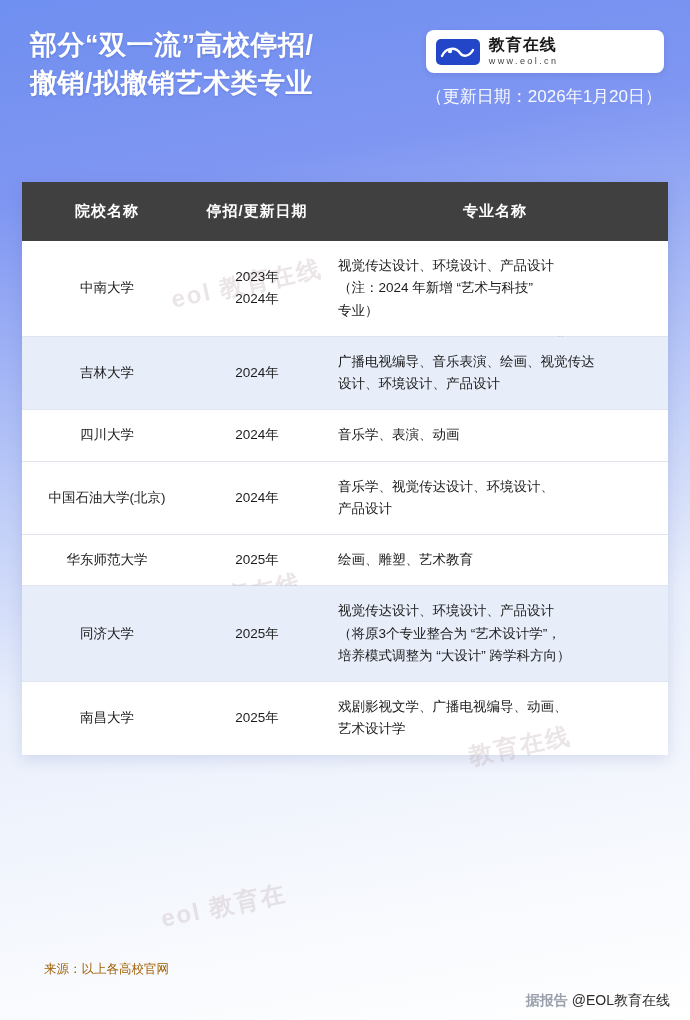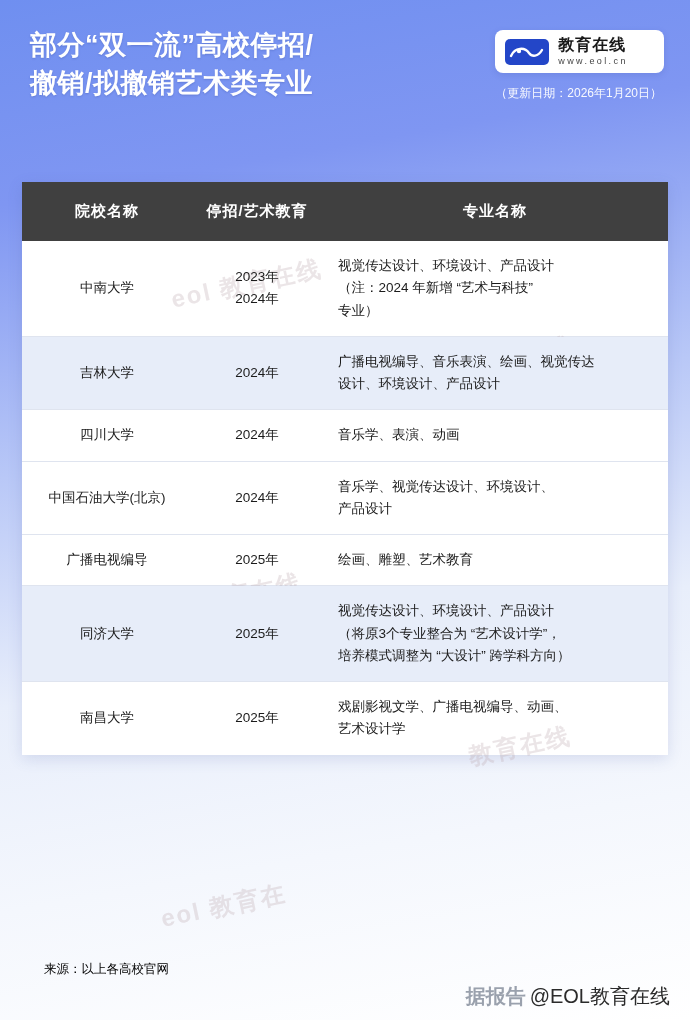--- a/index.html
+++ b/index.html
@@ -66,21 +66,21 @@
     color: #1a1a1a;
     letter-spacing: 1px;
   }
   .brand-url {
     font-size: 9px;
     color: #444;
     letter-spacing: 2.4px;
     margin-top: 3px;
   }
   .update-date {
-    font-size: 12px;
+    font-size: 17px;
     color: #ffffff;
     margin-top: 12px;
     margin-right: 2px;
     opacity: 0.95;
   }
 
   
   .table-card {
     position: absolute;
     left: 22px;
@@ -154,29 +154,29 @@
   .wm-c { left: 150px; top: 582px; }
   .wm-d { left: 468px; top: 730px; }
   .wm-e { left: 160px; top: 890px; }
 
   
   .source {
     position: absolute;
     left: 44px;
     bottom: 42px;
     font-size: 12.5px;
-    color: #000000;
+    color: #a16207;
     z-index: 5;
     margin-top: 16px;
   }
   .footer-credit {
     position: absolute;
     right: 20px;
     bottom: 10px;
-    font-size: 20px;
+    font-size: 14px;
     color: #2b2b2b;
     display: flex;
     align-items: center;
     z-index: 5;
   }
   .footer-credit .ghost {
     color: #9aa1ad;
     margin-right: 4px;
     font-weight: bold;
   }
@@ -216,21 +216,21 @@
 <div class="table-card">
   <table>
     <colgroup>
       <col class="c1">
         <col class="c2">
         <col class="c3">
     </colgroup>
     <thead>
       <tr>
         <th>院校名称</th>
-        <th>停招/艺术教育</th>
+        <th>停招/更新日期</th>
         <th>专业名称</th>
       </tr>
     </thead>
     <tbody>
       <tr>
         <td class="col-school" style="white-space: pre-line;">中南大学</td>
         <td class="col-time" style="white-space: pre-line;">2023年
 2024年</td>
         <td class="col-major" style="white-space: pre-line;">视觉传达设计、环境设计、产品设计
 （注：2024 年新增 “艺术与科技”
@@ -247,21 +247,21 @@
         <td class="col-time" style="white-space: pre-line;">2024年</td>
         <td class="col-major" style="white-space: pre-line;">音乐学、表演、动画</td>
       </tr>
       <tr>
         <td class="col-school" style="white-space: pre-line;">中国石油大学(北京)</td>
         <td class="col-time" style="white-space: pre-line;">2024年</td>
         <td class="col-major" style="white-space: pre-line;">音乐学、视觉传达设计、环境设计、
 产品设计</td>
       </tr>
       <tr>
-        <td class="col-school" style="white-space: pre-line;">广播电视编导</td>
+        <td class="col-school" style="white-space: pre-line;">华东师范大学</td>
         <td class="col-time" style="white-space: pre-line;">2025年</td>
         <td class="col-major" style="white-space: pre-line;">绘画、雕塑、艺术教育</td>
       </tr>
       <tr class="alt">
         <td class="col-school" style="white-space: pre-line;">同济大学</td>
         <td class="col-time" style="white-space: pre-line;">2025年</td>
         <td class="col-major" style="white-space: pre-line;">视觉传达设计、环境设计、产品设计
 （将原3个专业整合为 “艺术设计学”，
 培养模式调整为 “大设计” 跨学科方向）</td>
       </tr>

